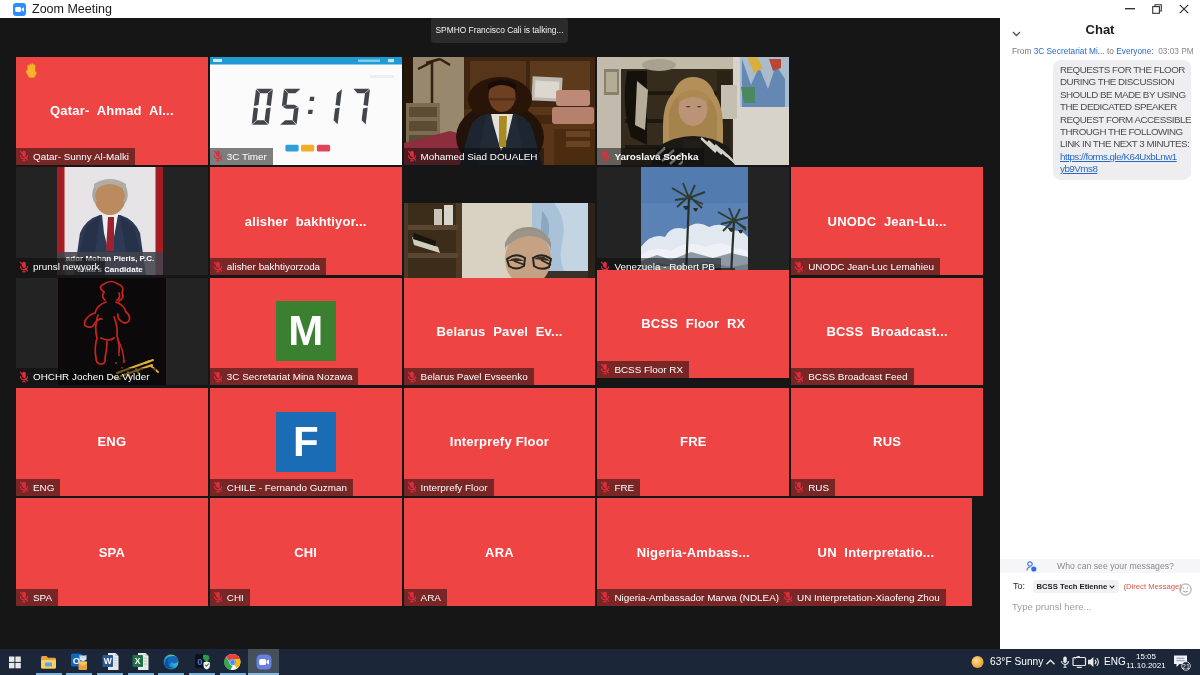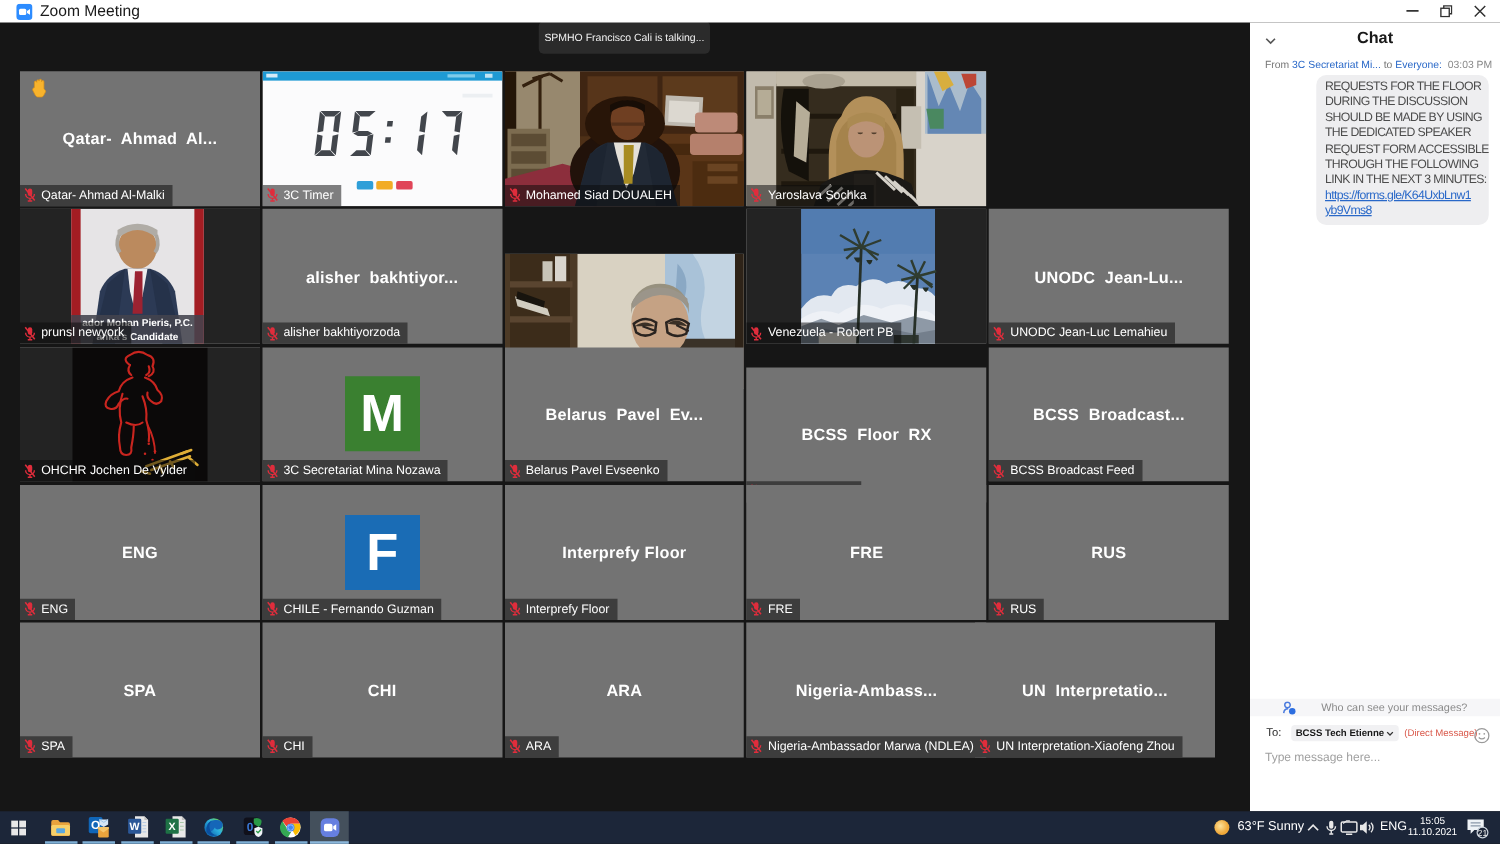--- a/index.html
+++ b/index.html
@@ -4,21 +4,21 @@
 * { margin:0; padding:0; box-sizing:border-box; }
 html,body { width:1200px; height:675px; overflow:hidden; background:#161616;
   font-family:"Liberation Sans", sans-serif; }
 #titlebar { position:absolute; left:0; top:0; width:1200px; height:18px; background:#ffffff; z-index:10; }
 #titlebar .zicon { position:absolute; left:13px; top:3px; }
 #titlebar .ttext { position:absolute; left:32px; top:1.5px; font-size:12.5px; color:#1a1a1a; }
 #main { position:absolute; left:0; top:0; width:1000px; height:649px; background:#161616; }
 #pill { position:absolute; left:431px; top:17px; width:137px; height:26px; background:#2b2b2b;
   border-radius:4px; color:#f2f2f2; font-size:8.4px; font-weight:normal; text-align:center;
   line-height:26px; letter-spacing:0px; white-space:nowrap; overflow:hidden; }
-.tile { position:absolute; width:191.8px; height:107.8px; background:#737373; overflow:hidden; }
+.tile { position:absolute; width:191.8px; height:107.8px; background:#ef4444; overflow:hidden; }
 .tile > svg { position:absolute; left:0; top:0; }
 .cname { position:absolute; left:0; top:0; width:100%; height:100%; display:flex;
   align-items:center; justify-content:center; color:#ffffff; font-weight:bold;
   font-size:13px; letter-spacing:0.2px; }
 .lbl { position:absolute; left:0; bottom:0; height:17px; background:rgba(12,12,12,0.52);
   color:#fff; font-size:9.9px; display:flex; align-items:center; padding:0 6px 0 3px;
   white-space:nowrap; }
 .lbl .mic { margin-right:4px; flex:none; }
 .avatar { position:absolute; left:66px; top:23.9px; width:60px; height:60px; color:#fff;
   font-size:42px; font-weight:bold; display:flex; align-items:center; justify-content:center; }
@@ -70,21 +70,21 @@
       </svg>
       <div class="cname">Qatar-&nbsp; Ahmad&nbsp; Al...</div>
       <div class="lbl">
         <svg class="mic" width="10" height="12" viewBox="0 0 10 12">
           <rect x="3.2" y="0.8" width="3.6" height="6" rx="1.8" fill="#e02d3c"></rect>
           <path d="M1.5 5.2 a3.5 3.5 0 0 0 7 0" fill="none" stroke="#e02d3c" stroke-width="1.1"></path>
           <line x1="5" y1="8.8" x2="5" y2="10.6" stroke="#e02d3c" stroke-width="1.1"></line>
           <line x1="3.2" y1="10.8" x2="6.8" y2="10.8" stroke="#e02d3c" stroke-width="1.1"></line>
           <line x1="1.2" y1="0.8" x2="8.8" y2="10.4" stroke="#e02d3c" stroke-width="1.2"></line>
         </svg>
-        <span>Qatar- Ahmad Al-Malki</span>
+        <span>Qatar- Sunny Al-Malki</span>
       </div>
     </div>
 <div class="tile" style="left:209.8px;top:57.0px;">
       <svg width="192" height="108" viewBox="0 0 192 108">
 <rect width="192" height="108" fill="#fbfbfc"></rect>
 <rect width="192" height="7.5" fill="#1e9ad4"></rect>
 <rect x="3" y="2" width="9" height="3" fill="#e8f4fb" opacity="0.9"></rect>
 <rect x="148" y="2.4" width="22" height="2.6" fill="#7ecbea"></rect>
 <rect x="178" y="2" width="6" height="3.2" fill="#bfe4f4"></rect>
 <rect x="160" y="18" width="24" height="3" fill="#eceff2"></rect>
@@ -162,21 +162,21 @@
         <svg class="mic" width="10" height="12" viewBox="0 0 10 12">
           <rect x="3.2" y="0.8" width="3.6" height="6" rx="1.8" fill="#e02d3c"></rect>
           <path d="M1.5 5.2 a3.5 3.5 0 0 0 7 0" fill="none" stroke="#e02d3c" stroke-width="1.1"></path>
           <line x1="5" y1="8.8" x2="5" y2="10.6" stroke="#e02d3c" stroke-width="1.1"></line>
           <line x1="3.2" y1="10.8" x2="6.8" y2="10.8" stroke="#e02d3c" stroke-width="1.1"></line>
           <line x1="1.2" y1="0.8" x2="8.8" y2="10.4" stroke="#e02d3c" stroke-width="1.2"></line>
         </svg>
         <span>Mohamed Siad DOUALEH</span>
       </div>
     </div>
-<div class="tile" style="left:597.4000000000001px;top:57.0px;">
+<div class="tile" style="left:597.4000000000001px;top:57.0px;font-weight:bold;">
       <svg width="192" height="108" viewBox="0 0 192 108">
 <rect width="192" height="108" fill="#b3aa99"></rect>
 <rect x="0" y="0" width="24" height="108" fill="#c2bbad"></rect>
 <rect x="7" y="12" width="15" height="26" fill="#8a7f6a"></rect>
 <rect x="9" y="15" width="11" height="20" fill="#b5ac96"></rect>
 <rect x="24" y="10" width="112" height="98" fill="#352c1e"></rect>
 <rect x="24" y="0" width="112" height="12" fill="#c2baa9"></rect>
 <ellipse cx="62" cy="8" rx="17" ry="6" fill="#a9a190"></ellipse>
 <rect x="28" y="34" width="104" height="4" fill="#1f180e"></rect>
 <rect x="28" y="62" width="104" height="4" fill="#1f180e"></rect>
@@ -394,21 +394,21 @@
         <svg class="mic" width="10" height="12" viewBox="0 0 10 12">
           <rect x="3.2" y="0.8" width="3.6" height="6" rx="1.8" fill="#e02d3c"></rect>
           <path d="M1.5 5.2 a3.5 3.5 0 0 0 7 0" fill="none" stroke="#e02d3c" stroke-width="1.1"></path>
           <line x1="5" y1="8.8" x2="5" y2="10.6" stroke="#e02d3c" stroke-width="1.1"></line>
           <line x1="3.2" y1="10.8" x2="6.8" y2="10.8" stroke="#e02d3c" stroke-width="1.1"></line>
           <line x1="1.2" y1="0.8" x2="8.8" y2="10.4" stroke="#e02d3c" stroke-width="1.2"></line>
         </svg>
         <span>Belarus Pavel Evseenko</span>
       </div>
     </div>
-<div class="tile" style="left:597.4000000000001px;top:294px;">
+<div class="tile" style="left:597.4000000000001px;top:270px;">
       <div class="cname">BCSS&nbsp; Floor&nbsp; RX</div>
       <div class="lbl">
         <svg class="mic" width="10" height="12" viewBox="0 0 10 12">
           <rect x="3.2" y="0.8" width="3.6" height="6" rx="1.8" fill="#e02d3c"></rect>
           <path d="M1.5 5.2 a3.5 3.5 0 0 0 7 0" fill="none" stroke="#e02d3c" stroke-width="1.1"></path>
           <line x1="5" y1="8.8" x2="5" y2="10.6" stroke="#e02d3c" stroke-width="1.1"></line>
           <line x1="3.2" y1="10.8" x2="6.8" y2="10.8" stroke="#e02d3c" stroke-width="1.1"></line>
           <line x1="1.2" y1="0.8" x2="8.8" y2="10.4" stroke="#e02d3c" stroke-width="1.2"></line>
         </svg>
         <span>BCSS Floor RX</span>
@@ -576,21 +576,21 @@
     </div>
   <div id="toline">To: <span class="tobtn">BCSS Tech Etienne <svg width="6" height="4" viewBox="0 0 6 4">
           <path d="M0.7 0.7 L3 3 L5.3 0.7" fill="none" stroke="#333" stroke-width="1.1"></path>
         </svg></span><span class="dm">(Direct Message)</span></div>
   <div id="smiley"><svg width="13" height="13" viewBox="0 0 13 13">
         <circle cx="6.5" cy="6.5" r="5.6" fill="none" stroke="#9a9a9a" stroke-width="1"></circle>
         <circle cx="4.6" cy="5" r="0.7" fill="#9a9a9a"></circle>
         <circle cx="8.4" cy="5" r="0.7" fill="#9a9a9a"></circle>
         <path d="M4 8 Q6.5 10.2 9 8" fill="none" stroke="#9a9a9a" stroke-width="1"></path>
       </svg></div>
-  <div id="typemsg">Type message here...</div>
+  <div id="typemsg">Type prunsl here...</div>
 </div>
 <div id="taskbar">
   <svg class="tb" style="left:2px" width="26" height="26" viewBox="0 0 26 26">
       <g fill="#e8e8e8">
         <rect x="7" y="7.5" width="5.4" height="5.4"></rect>
         <rect x="13.4" y="7.5" width="5.4" height="5.4"></rect>
         <rect x="7" y="13.9" width="5.4" height="5.4"></rect>
         <rect x="13.4" y="13.9" width="5.4" height="5.4"></rect>
       </g>
     </svg>

